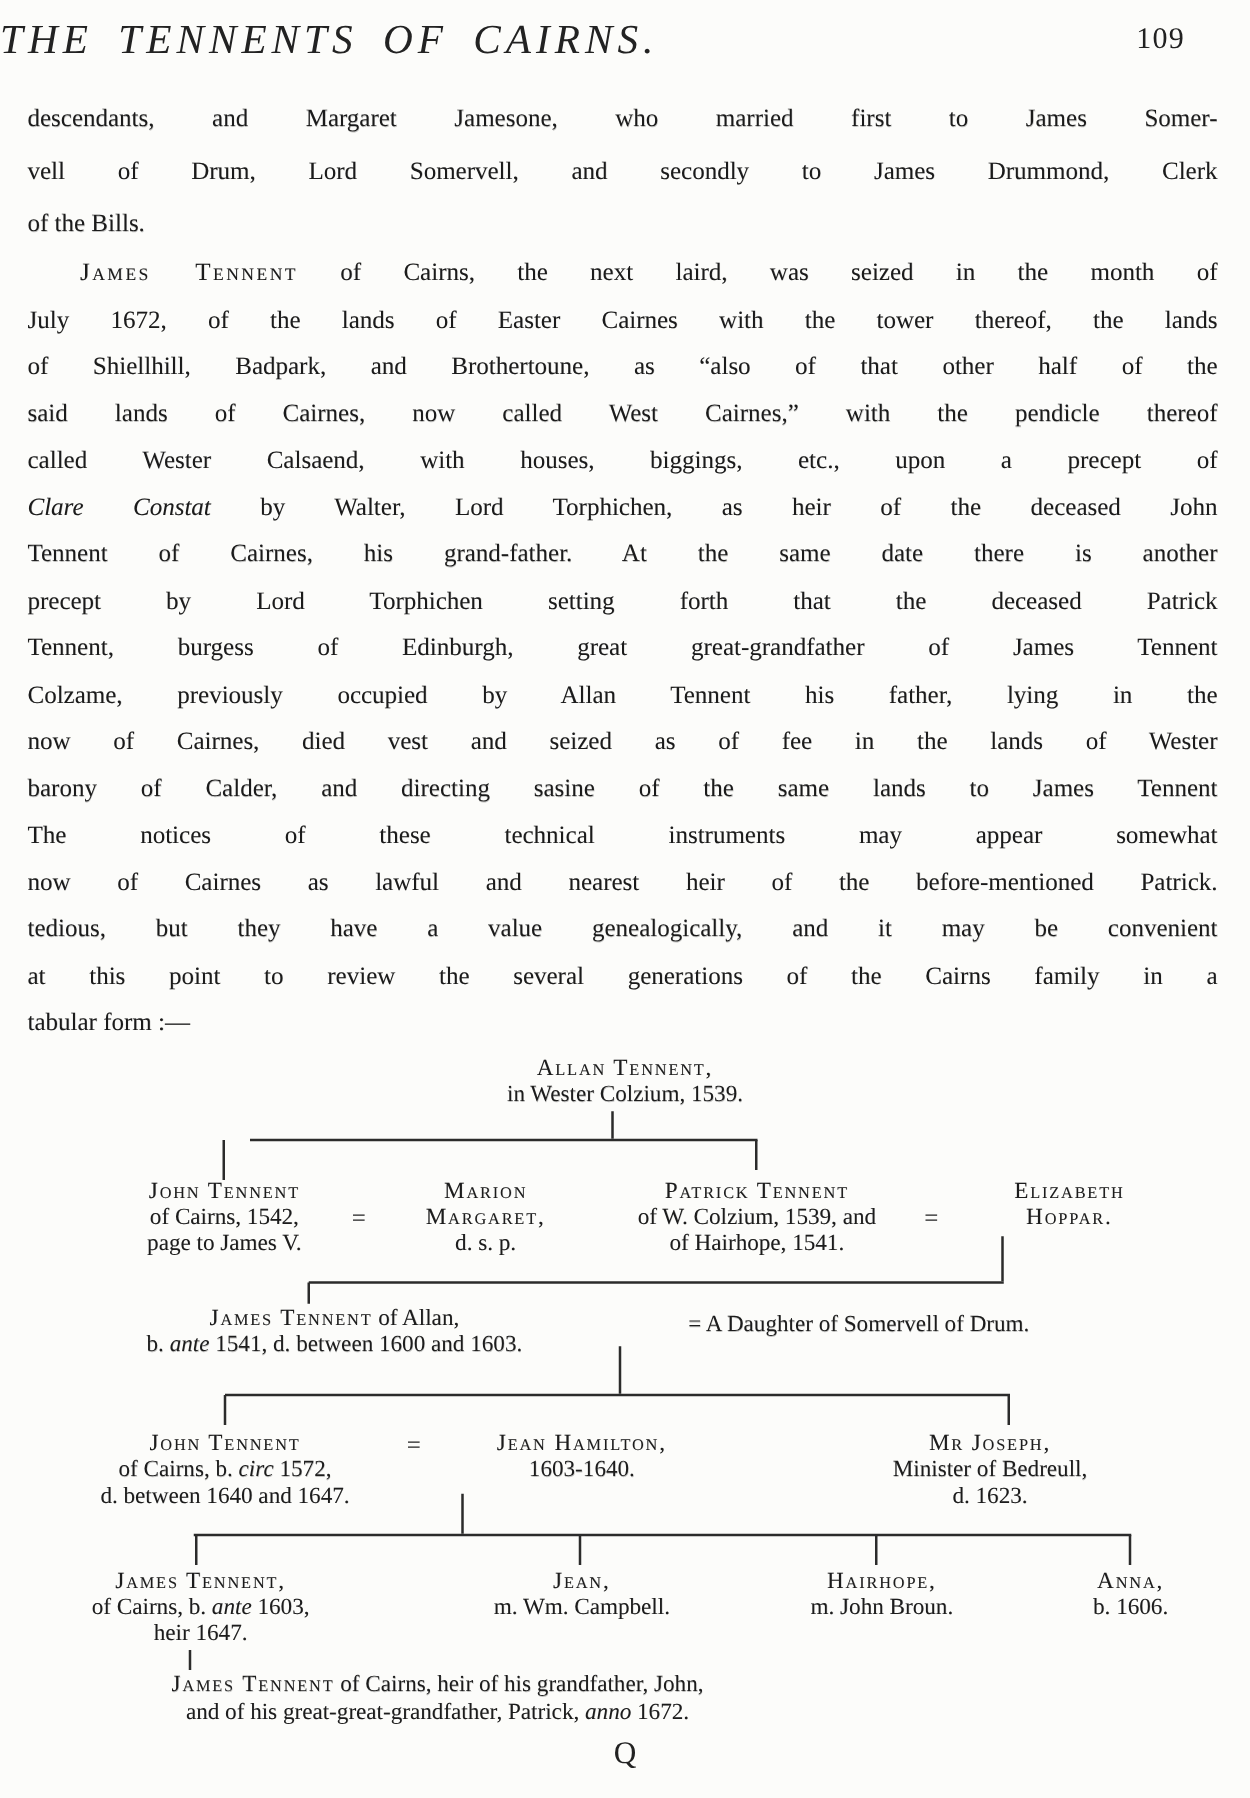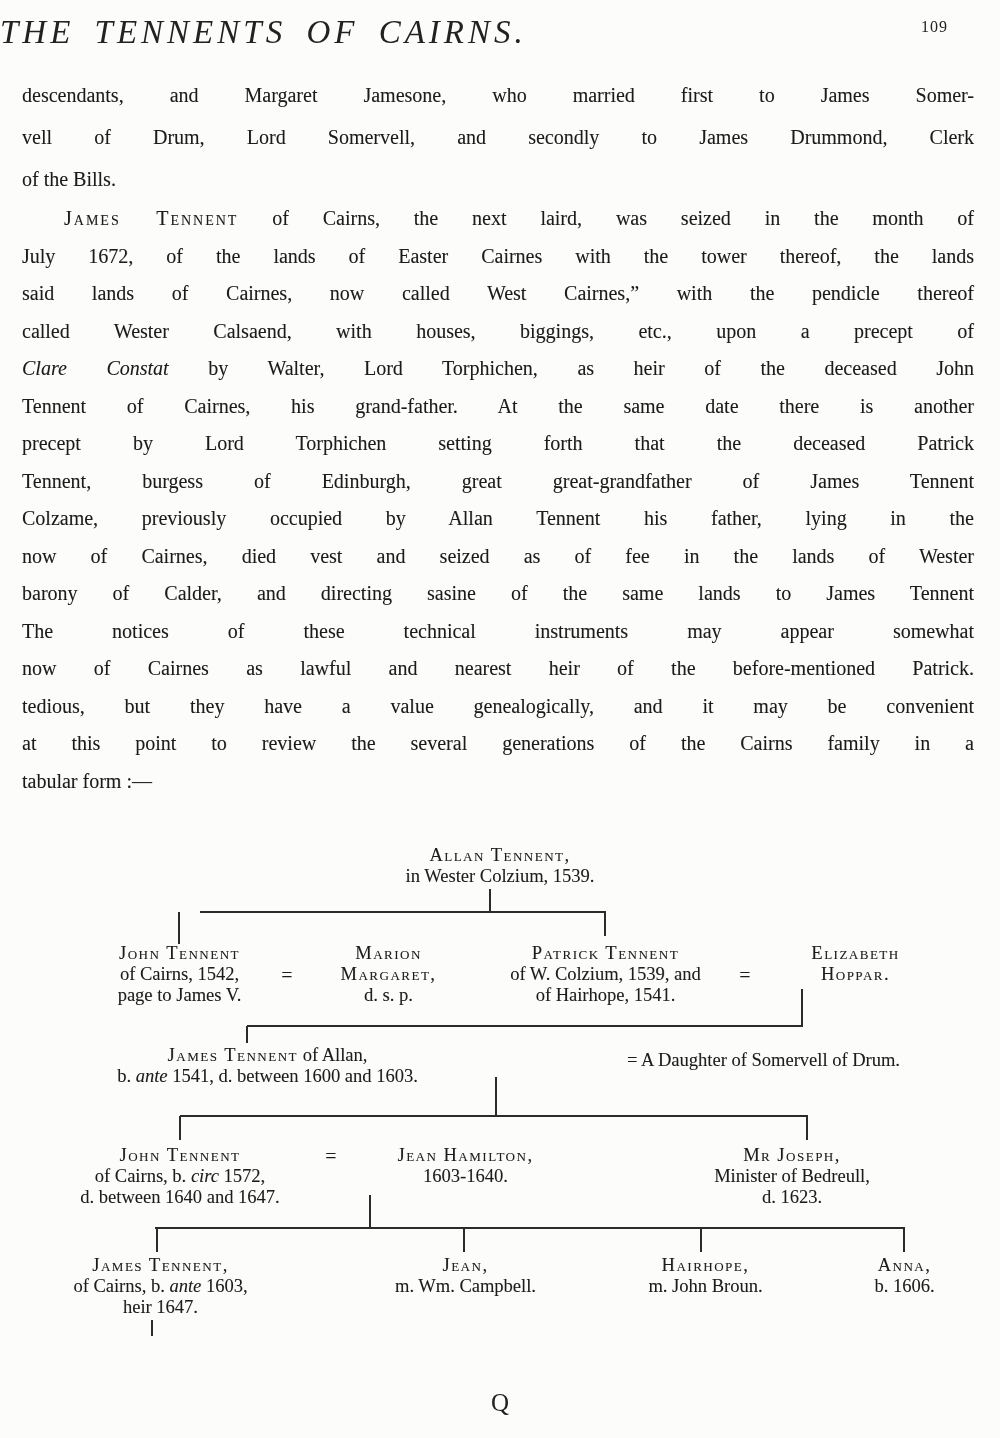--- a/index.html
+++ b/index.html
@@ -13,21 +13,21 @@
   .page{position:relative;width:1000px;height:1438px;}
 
   
   .running-title{
     position:absolute;top:14px;left:0;width:1000px;
     text-align:left;font-style:italic;font-size:33px;
     letter-spacing:4px;word-spacing:8px;color:#222;
   }
   .page-number{
     position:absolute;top:18px;right:52px;
-    font-size:16px;letter-spacing:1px;color:#222;margin-left:28px;
+    font-size:24px;letter-spacing:1px;color:#222;margin-left:28px;
   }
 
   
   .bodytext{position:absolute;top:74px;left:22px;right:26px;}
   .tline{
     text-align:justify;text-align-last:justify;
     font-size:20px;color:#1b1b1b;
     text-shadow:0.3px 0.3px 0.4px rgba(20,20,20,0.25);
   }
   .p1 .tline{line-height:42px;}
@@ -38,42 +38,43 @@
 
   
   .tree{position:absolute;top:843px;left:0;width:1000px;height:595px;font-size:18.5px;}
   .tnode{position:absolute;text-align:center;line-height:21px;
          text-shadow:0.3px 0.3px 0.4px rgba(20,20,20,0.25);}
   .nm{font-variant:small-caps;letter-spacing:1.5px;}
   .dt{font-style:normal;}
   .eq{position:absolute;font-size:20px;text-align:center;}
   .hl{position:absolute;height:2px;background:#2b2b2b;}
   .vl{position:absolute;width:2px;background:#2b2b2b;}
-  .couple-line{position:absolute;text-align:right;line-height:22px;
-         text-shadow:0.3px 0.3px 0.4px rgba(20,20,20,0.25);margin-left:13px;}
+  .couple-line{position:absolute;text-align:center;line-height:22px;
+         text-shadow:0.3px 0.3px 0.4px rgba(20,20,20,0.25);}
   .sig{position:absolute;left:0;width:1000px;text-align:center;
        font-size:25px;color:#222;}
 </style>
 </head>
 <body>
 
 <div class="page">
 
   <div class="running-title">THE TENNENTS OF CAIRNS.</div>
   <div class="page-number">109</div>
 
   <div class="bodytext">
     <div class="p1">
       <div class="tline"><span>descendants, and Margaret Jamesone, who married first to James Somer-</span></div>
       <div class="tline"><span>vell of Drum, Lord Somervell, and secondly to James Drummond, Clerk</span></div>
       <div class="tline lastline"><span>of the Bills.</span></div>
     </div>
     <div class="p2">
       <div class="tline indent"><span class="sc">James Tennent</span><span> of Cairns, the next laird, was seized in the month of</span></div>
       <div class="tline"><span>July 1672, of the lands of Easter Cairnes with the tower thereof, the lands</span></div>
+      <div class="tline"><span>of Shiellhill, Badpark, and Brothertoune, as “also of that other half of the</span></div>
       <div class="tline"><span>said lands of Cairnes, now called West Cairnes,” with the pendicle thereof</span></div>
       <div class="tline"><span>called Wester Calsaend, with houses, biggings, etc., upon a precept of</span></div>
       <div class="tline"><i>Clare Constat</i><span> by Walter, Lord Torphichen, as heir of the deceased John</span></div>
       <div class="tline"><span>Tennent of Cairnes, his grand-father.  At the same date there is another</span></div>
       <div class="tline"><span>precept by Lord Torphichen setting forth that the deceased Patrick</span></div>
       <div class="tline"><span>Tennent, burgess of Edinburgh, great great-grandfather of James Tennent</span></div>
       <div class="tline"><span>Colzame, previously occupied by Allan Tennent his father, lying in the</span></div>
       <div class="tline"><span>now of Cairnes, died vest and seized as of fee in the lands of Wester</span></div>
       <div class="tline"><span>barony of Calder, and directing sasine of the same lands to James Tennent</span></div>
       <div class="tline"><span>The notices of these technical instruments may appear somewhat</span></div>
@@ -171,17 +172,21 @@
       <div class="nm">Hairhope,</div>
       <div class="dt">m. John Broun.</div>
     </div>
     <div class="tnode" style="top:412px;left:812px;width:185px;">
       <div class="nm">Anna,</div>
       <div class="dt">b. 1606.</div>
     </div>
 
     <div class="vl" style="left:151px;top:477px;height:16px;"></div>
 
+    <div class="tnode" style="top:494px;left:40px;width:620px;line-height:22px;">
+      <div><span class="nm">James Tennent</span><span class="dt"> of Cairns, heir of his grandfather, John,</span></div>
+      <div class="dt"><span>and of his great-great-grandfather, Patrick, </span><i>anno</i><span> 1672.</span></div>
+    </div>
 
     <div class="sig" style="top:546px;">Q</div>
 
   </div>
 </div>
 
 </body></html>

